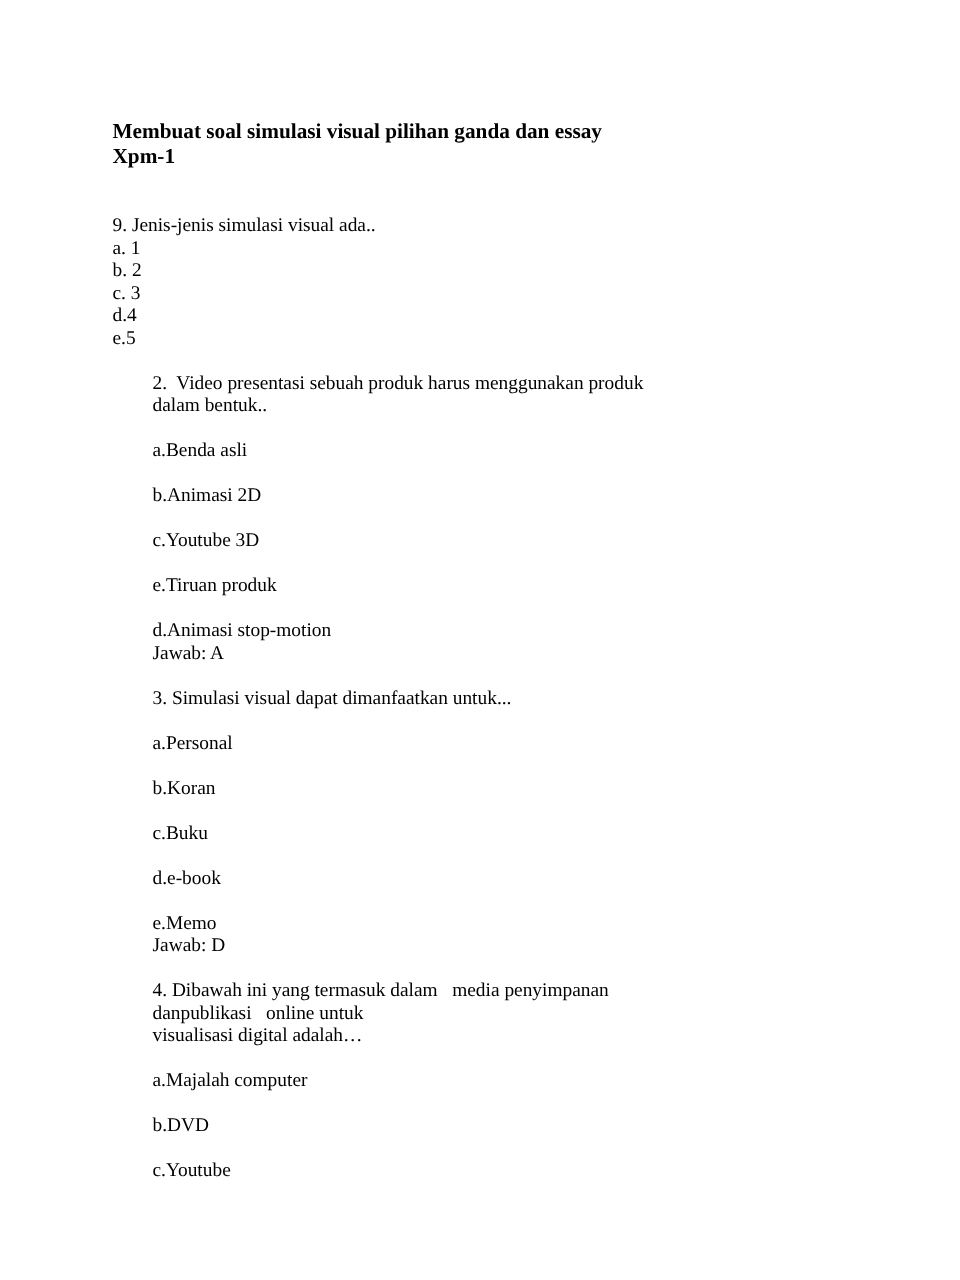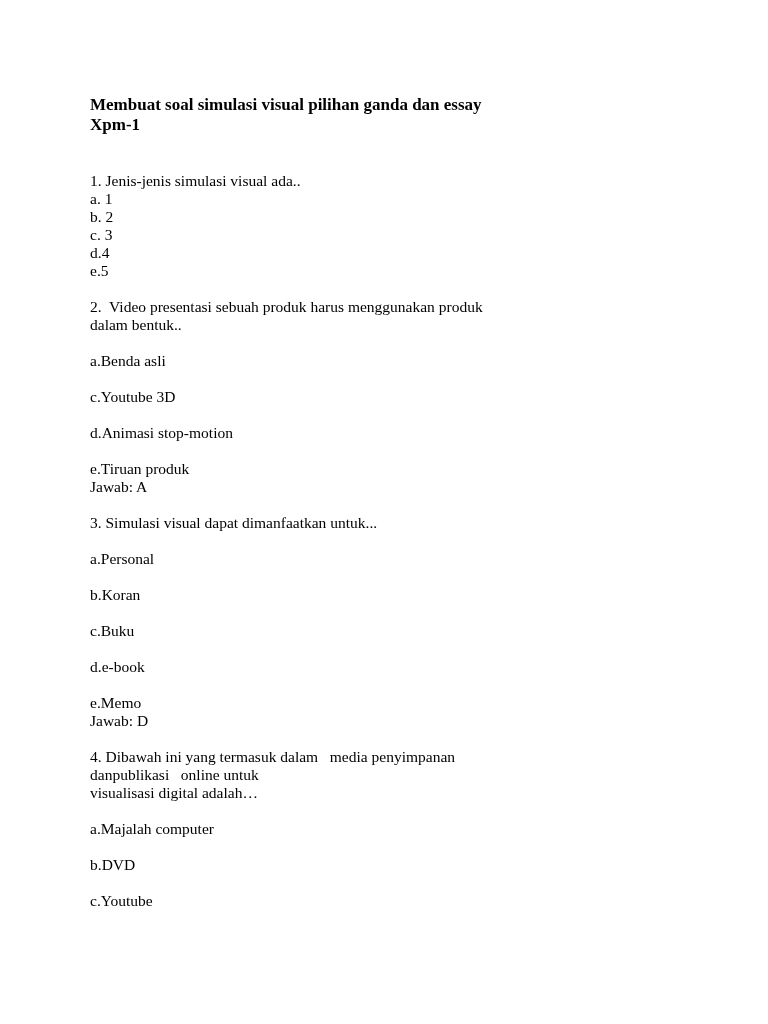--- a/index.html
+++ b/index.html
@@ -25,47 +25,48 @@
       line-height: 20px;
       margin: 0 0 37px 0;
       white-space: pre-wrap;
     }
     p {
       margin: 0;
       line-height: 18px;
       white-space: pre-wrap;
     }
     section.question { margin: 0; }
-    section.question + section.question { margin-top: 18px; }
+    section.question + section.question { margin-top: 18px; margin-left: 32px; }
     .loose .opt { margin-top: 18px; }
     .compact .opt { margin-top: 0; }
     .answer { margin-top: 0; }
   </style>
 </head>
 <body>
 
 <div class="page">
 
   <h1 class="title">Membuat soal simulasi visual pilihan ganda dan essay Xpm-1</h1>
 
   <section class="question compact">
-    <p class="q-line">1. Jenis-jenis simulasi visual ada..</p>
+    <p class="q-line">9. Jenis-jenis simulasi visual ada..</p>
     <p class="opt">a. 1</p>
     <p class="opt">b. 2</p>
     <p class="opt">c. 3</p>
     <p class="opt">d.4</p>
     <p class="opt">e.5</p>
   </section>
 
   <section class="question loose">
     <p class="q-line">2.  Video presentasi sebuah produk harus menggunakan produk dalam bentuk..</p>
     <p class="opt">a.Benda asli</p>
+    <p class="opt">b.Animasi 2D</p>
     <p class="opt">c.Youtube 3D</p>
+    <p class="opt">e.Tiruan produk</p>
     <p class="opt">d.Animasi stop-motion</p>
-    <p class="opt">e.Tiruan produk</p>
     <p class="answer">Jawab: A</p>
   </section>
 
   <section class="question loose">
     <p class="q-line">3. Simulasi visual dapat dimanfaatkan untuk...</p>
     <p class="opt">a.Personal</p>
     <p class="opt">b.Koran</p>
     <p class="opt">c.Buku</p>
     <p class="opt">d.e-book</p>
     <p class="opt">e.Memo</p>

